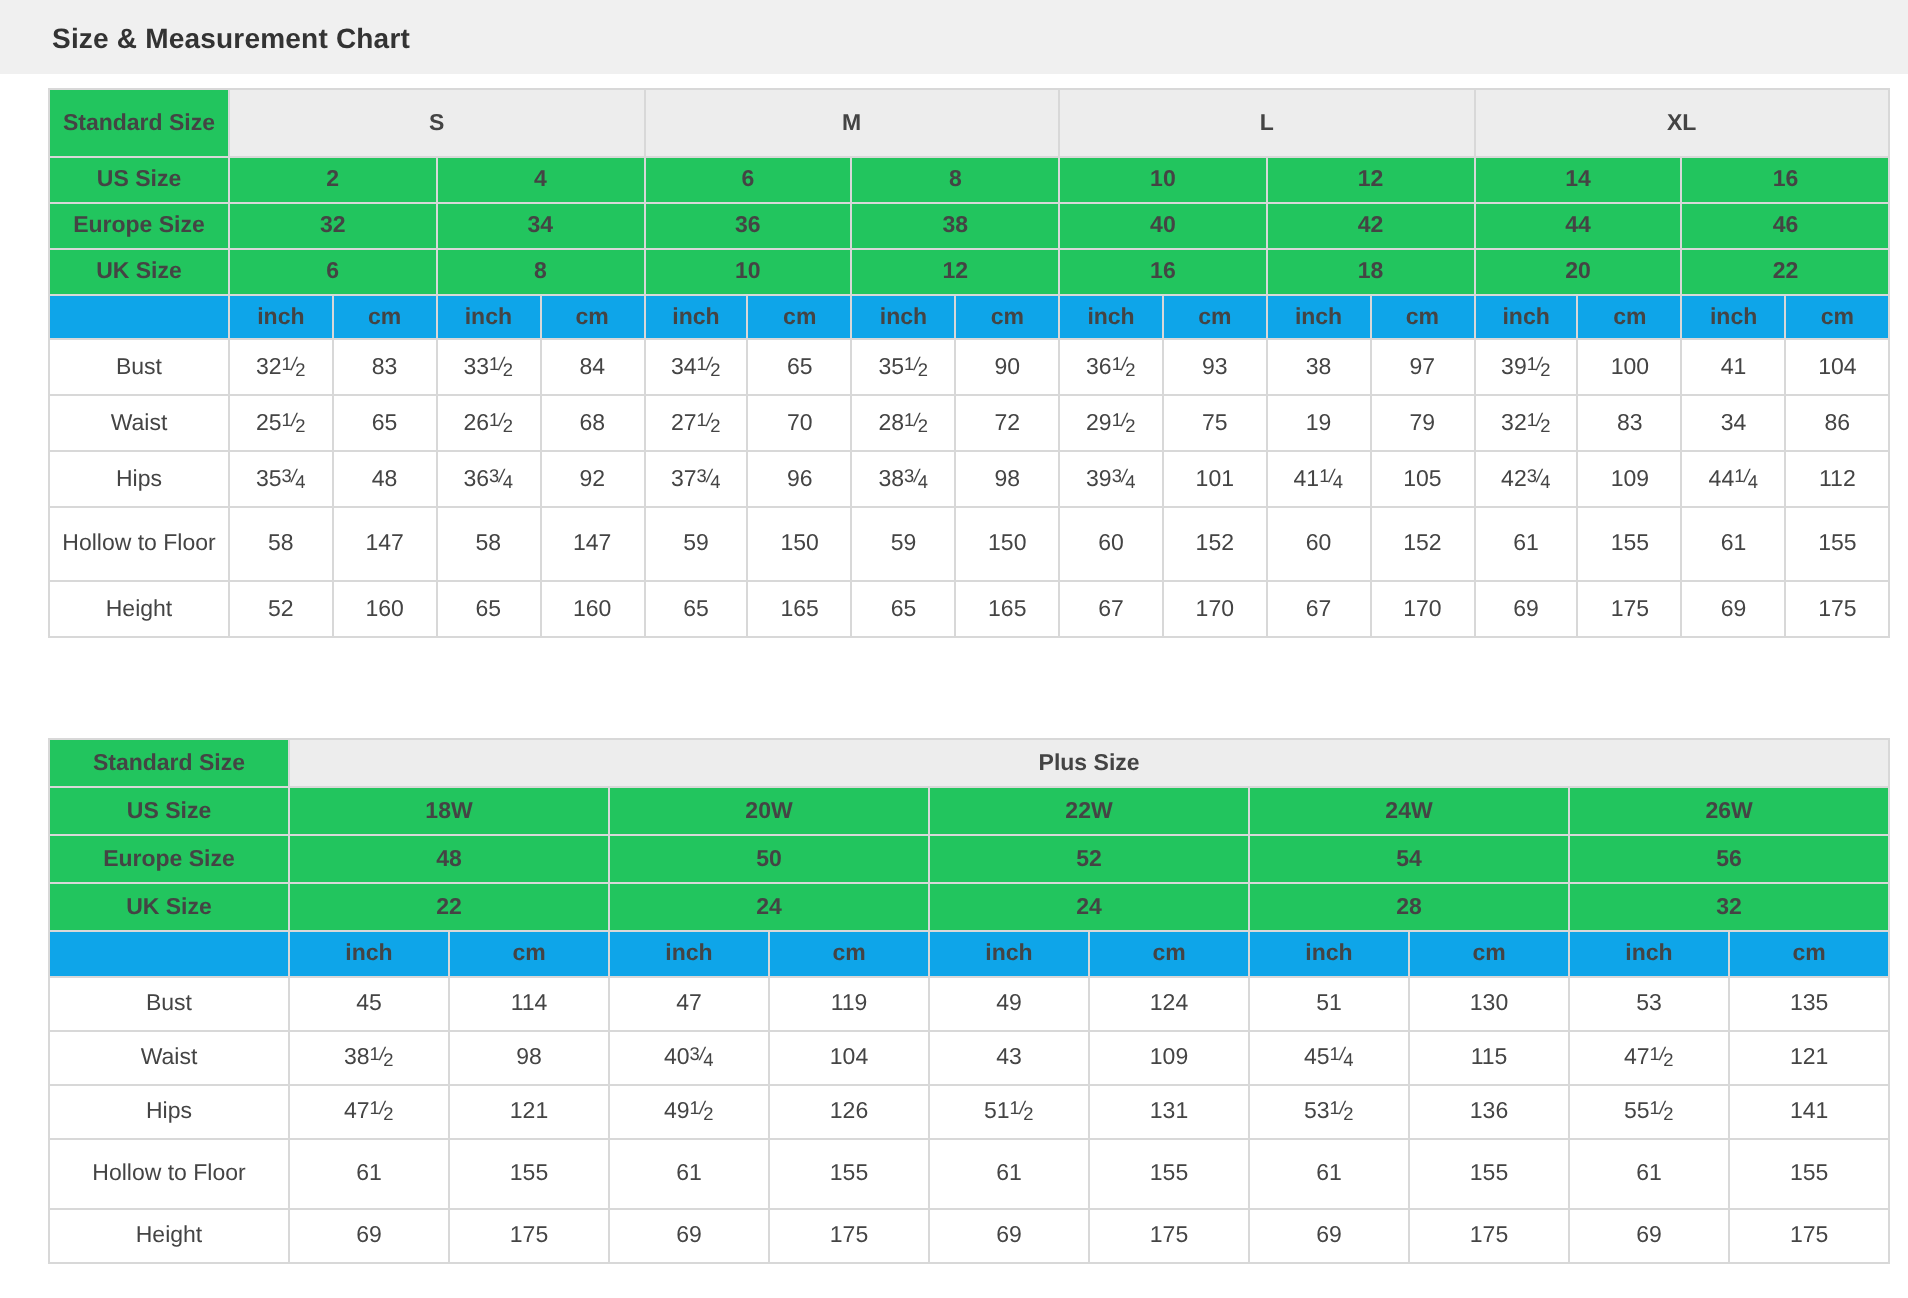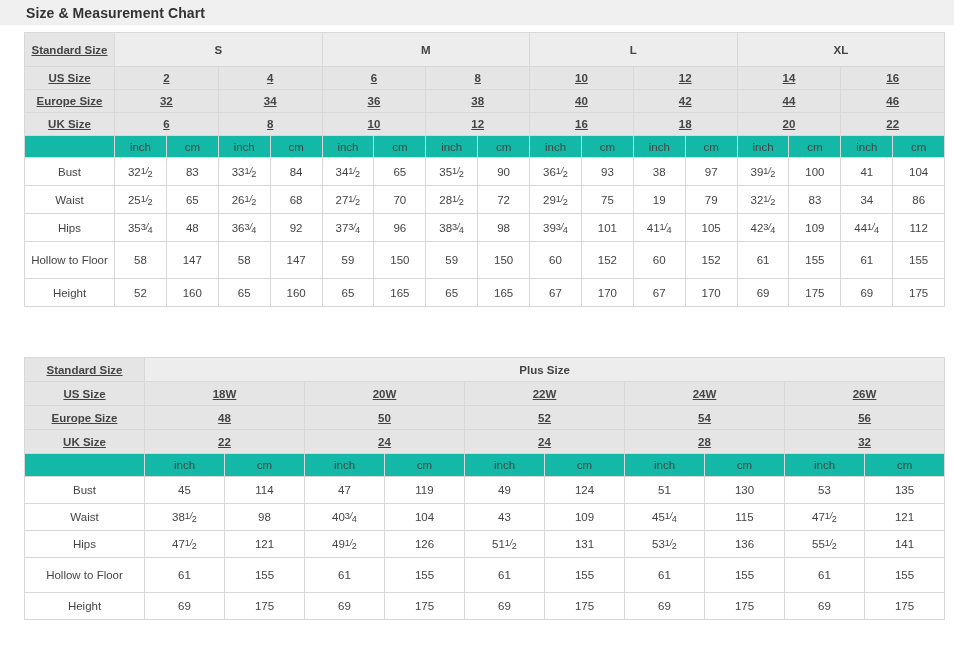--- a/index.html
+++ b/index.html
@@ -11,21 +11,21 @@
     width: 954px;
     height: 649px;
     font-family: "Liberation Sans", sans-serif;
     color: #333333;
     overflow: hidden;
   }
 
   
   .title-banner {
     background: #f0f0f0;
-    height: 25px;
+    height: 37px;
     padding-left: 26px;
     display: flex;
     align-items: center;
   }
   .title-banner .title-text {
     font-size: 14px;
     font-weight: bold;
     color: #333333;
     letter-spacing: 0.1px;
   }
@@ -44,37 +44,36 @@
   table.sizechart td {
     border: 1px solid #d8d8d8;
     text-align: center;
     vertical-align: middle;
     font-size: 11.5px;
     color: #444444;
     padding: 0;
   }
   
   td.hcell {
-    background: #e5e5e5;
+    background: #22c55e;
     font-weight: bold;
     color: #222222;
     font-size: 11.5px;
-    text-decoration: underline;
   }
   td.group-cell {
     background: #ededed;
     font-weight: bold;
     color: #222222;
     font-size: 11.5px;
   }
   td.unit-cell {
-    background: #14b8a6;
+    background: #0ea5e9;
     color: #5a5a5a;
     font-size: 11px;
-    font-weight: normal;
+    font-weight: bold;
   }
   td.rowlabel {
     background: #ffffff;
     text-align: left;
     padding-left: 8px;
     color: #4a4a4a;
     font-size: 11.5px;
     font-weight: normal;
   }
   td.datacell {

